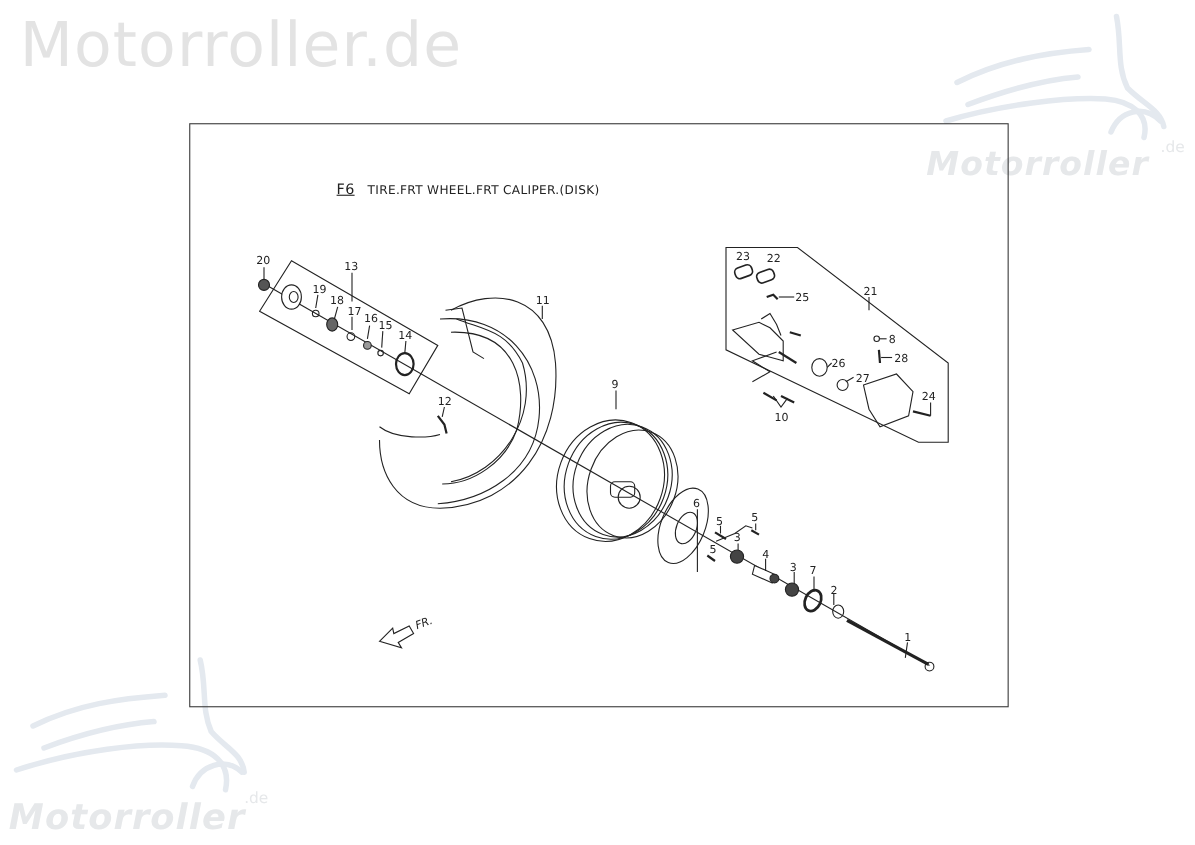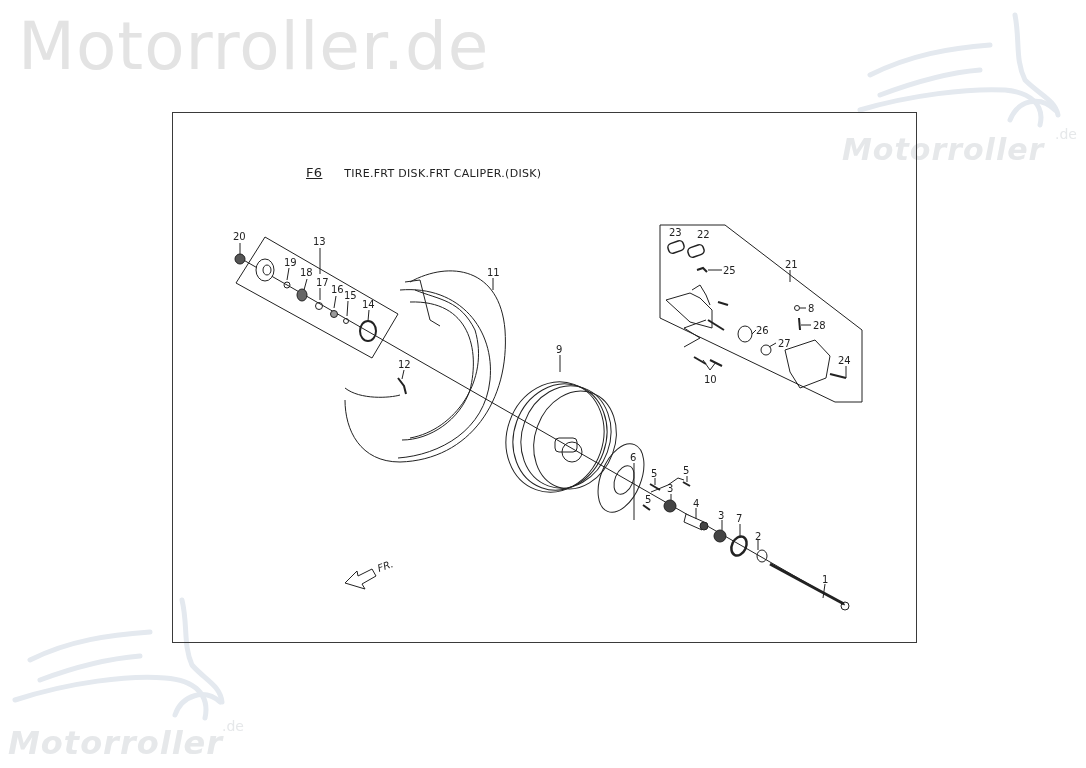--- a/index.html
+++ b/index.html
@@ -1,23 +1,23 @@
 <!DOCTYPE html>
 <html><head>
 <meta charset="utf-8">
 <style>
   html, body { margin: 0; padding: 0; background: #ffffff; }
   body { width: 1086px; height: 768px; position: relative; overflow: hidden; font-family: "DejaVu Sans", sans-serif; }
-  .wm-title { position: absolute; left: 18px; top: 14px; font-family: "DejaVu Sans", sans-serif; font-size: 66px; color: #e3e3e3; letter-spacing: 1px; line-height: 1; }
+  .wm-title { position: absolute; left: 18px; top: 14px; font-family: "DejaVu Sans", sans-serif; font-size: 56px; color: #e3e3e3; letter-spacing: 1px; line-height: 1; }
   .wm-logo { position: absolute; }
   .wm-logo .word { position: absolute; font-family: "DejaVu Sans", sans-serif; font-style: italic; font-weight: bold; color: #e6e8ea; letter-spacing: 1px; }
   .wm-logo .de { position: absolute; font-family: "DejaVu Sans", sans-serif; color: #e6e8ea; }
   .frame { position: absolute; left: 172px; top: 112px; width: 745px; height: 531px; border: 1.5px solid #3a3a3a; box-sizing: border-box; }
   .title { position: absolute; left: 306px; top: 165px; font-family: "DejaVu Sans", sans-serif; font-size: 11px; color: #222; letter-spacing: 0.3px; }
-  .title .code { font-size: 13px; text-decoration: underline; margin-right: 18px; }
+  .title .code { font-size: 13px; text-decoration: underline; margin-right: 8px; }
   svg.diagram { position: absolute; left: 0; top: 0; }
   .lbl { font-family: "DejaVu Sans", sans-serif; font-size: 10px; fill: #222; }
 </style>
 </head>
 <body>
 
 <div class="wm-title">Motorroller.de</div>
 
 <div class="wm-logo" style="left:840px; top:0; width:246px; height:180px;">
   <svg width="246" height="140">
@@ -44,21 +44,21 @@
     </g>
   </svg>
   <span class="word" style="left:8px; top:134px; font-size:32px;">Motorroller</span>
   <span class="de" style="left:222px; top:128px; font-size:14px;">.de</span>
 </div>
 
 <div class="frame"></div>
 
 <div class="title">
   <span class="code">F6</span>
-  <span>TIRE.FRT DISK.FRT CALIPER.(DISK)</span>
+  <span>TIRE.FRT WHEEL.FRT CALIPER.(DISK)</span>
 </div>
 
 <svg class="diagram" width="1086" height="768">
   <g fill="none" stroke="#222" stroke-width="1">
 
     <line x1="240" y1="258" x2="845" y2="605"></line>
 
     <polygon points="236,283 265,237 398,314 372,358"></polygon>
 
     <circle cx="240" cy="259" r="5" fill="#555"></circle>

